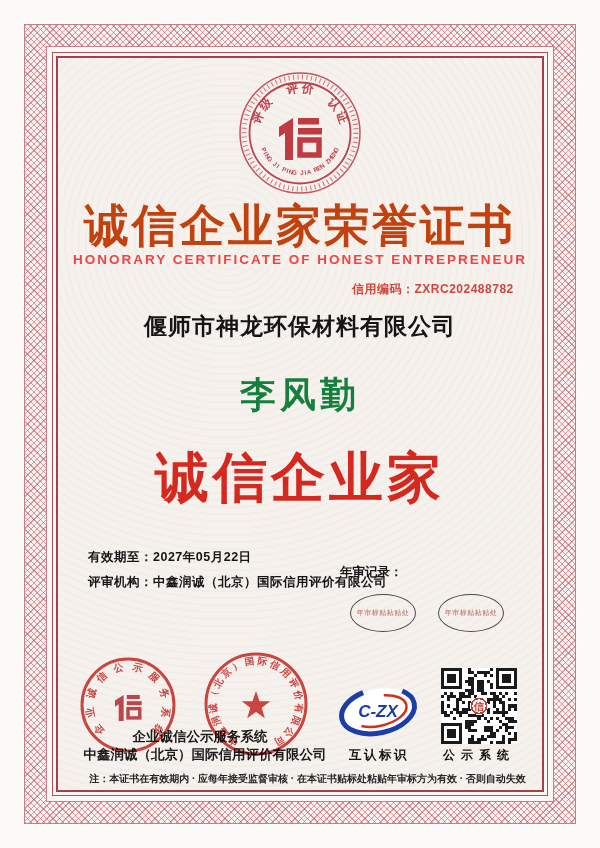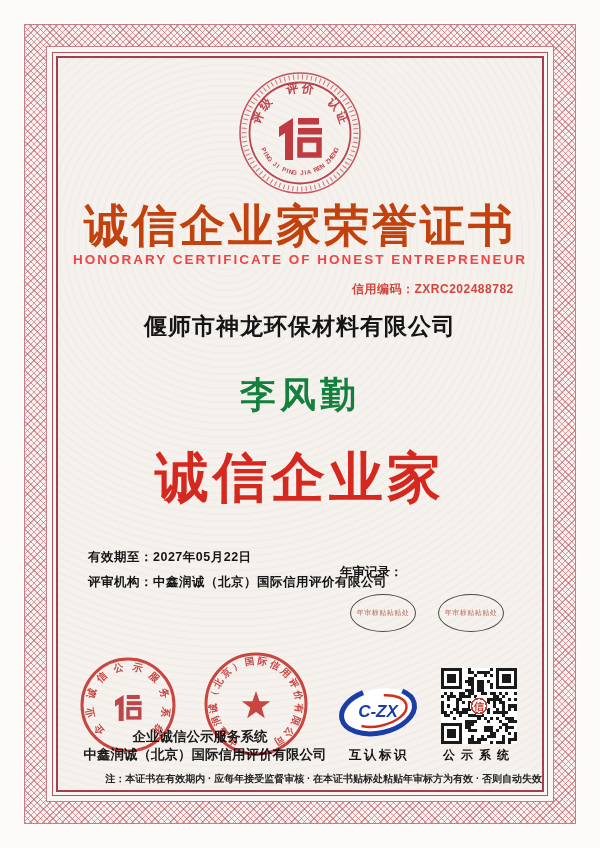--- a/index.html
+++ b/index.html
@@ -45,21 +45,21 @@
   .issuer2{left:50px;width:310px;top:746px;text-align:center;font-size:13.5px;font-weight:800;color:#1b1b1b;}
   .seal-layer{left:76px;top:648px;mix-blend-mode:multiply;opacity:.92;pointer-events:none;}
   .seal-ring text{fill:#cd3a36;font-weight:700;font-family:"Liberation Sans","DejaVu Sans",sans-serif;}
 
   .czx{left:336px;top:684px;}
   .czx-label{left:337px;width:84px;top:747px;text-align:center;font-size:12.5px;font-weight:700;
              letter-spacing:2.5px;color:#111;}
   .qr-box{left:441px;top:668px;width:76px;height:76px;background:#fff;}
   .qr-label{left:429px;width:100px;top:747px;text-align:center;font-size:12px;font-weight:700;
             letter-spacing:6px;color:#111;}
-  .footnote{top:772px;left:58px;right:58px;text-align:right;font-size:10px;font-weight:700;color:#262626;padding-left:15px;}
+  .footnote{top:772px;left:58px;right:58px;text-align:center;font-size:10px;font-weight:700;color:#262626;padding-left:15px;}
 </style>
 </head>
 <body>
 
 <div class="cert">
   <div class="band"></div>
   <div class="band-hole"></div>
   <div class="paper"></div>
   <div class="frame-outer"></div>
   <div class="frame-inner"></div>

